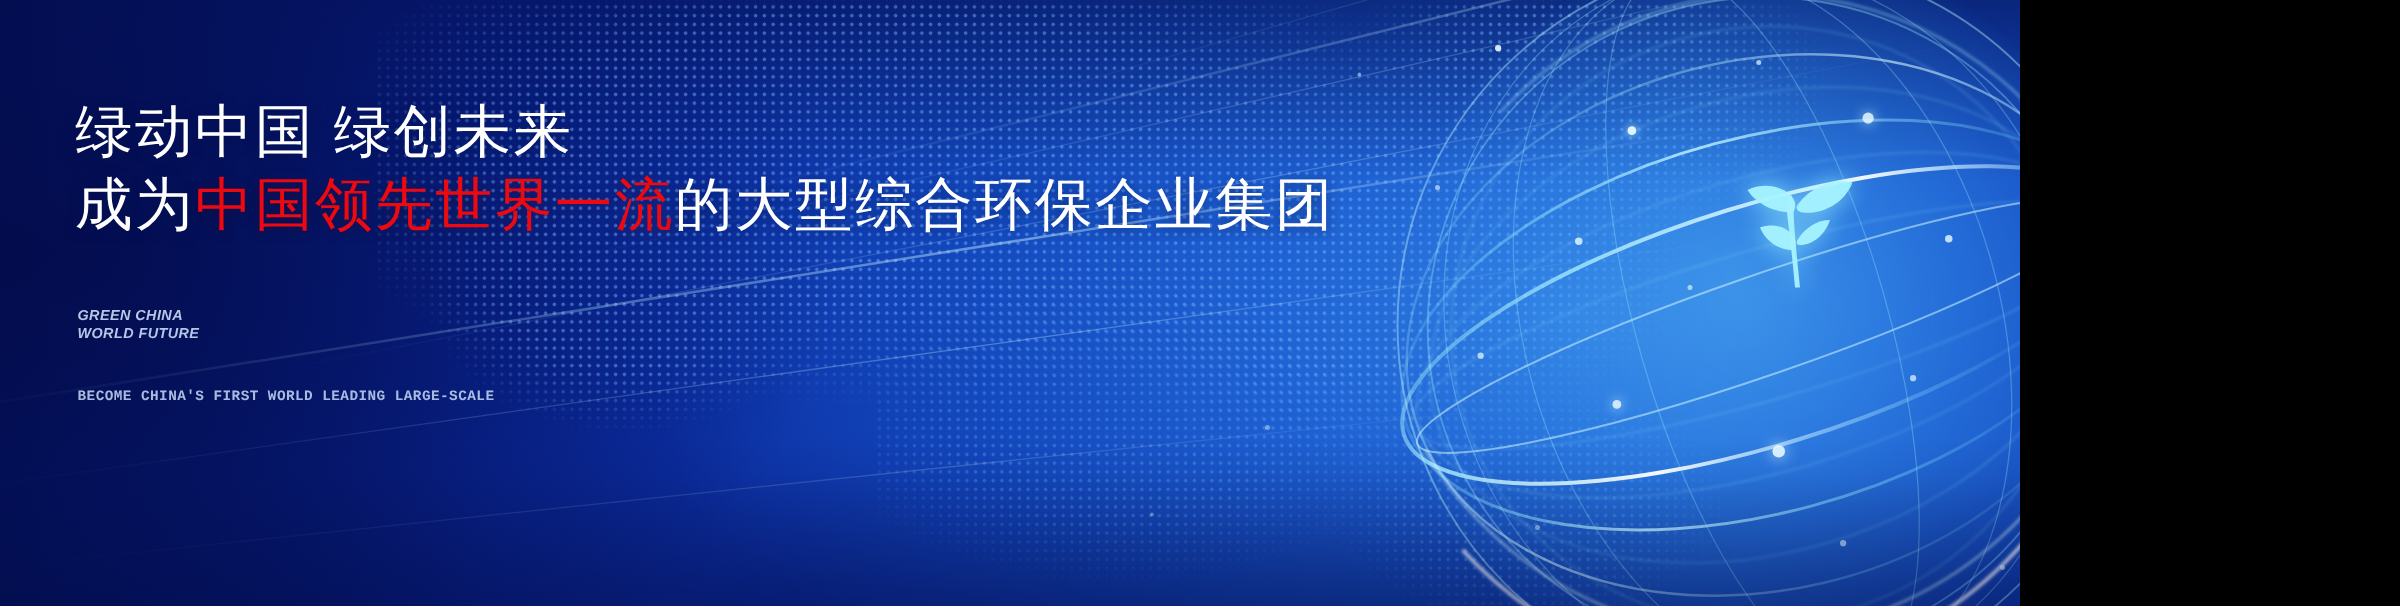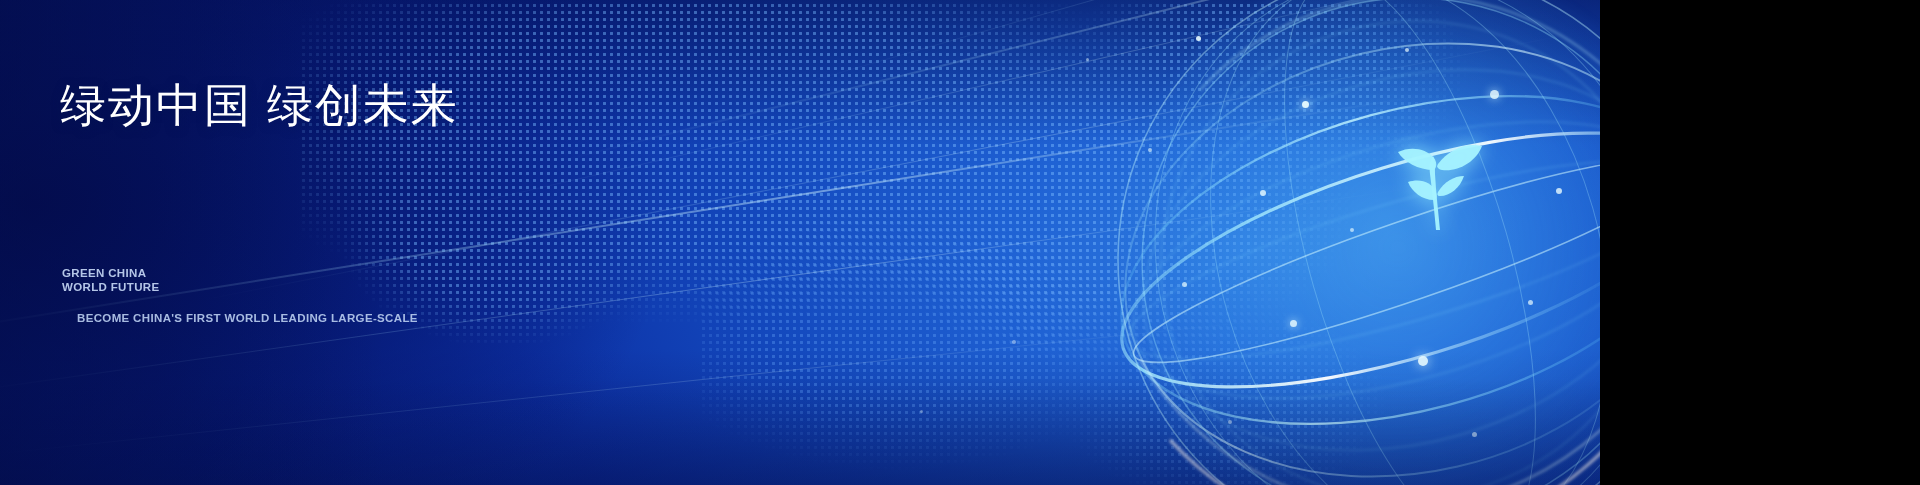--- a/index.html
+++ b/index.html
@@ -10,20 +10,21 @@
   body {
     font-family: "Liberation Sans", sans-serif;
   }
 
   .banner {
     position: relative;
     width: 1600px;
     height: 485px;
     overflow: hidden;
     background: #0a2a9a;
+    padding-left: 16px;
   }
 
   
   .bg-base {
     position: absolute;
     inset: 0;
     background:
       radial-gradient(ellipse 1100px 700px at 78% 52%, #2f7ce0 0%, #1f62d4 22%, #1348bd 45%, #0c2fa3 68%, #071f86 100%),
       linear-gradient(100deg, #07208a 0%, #0a2a9e 30%, #1146b5 60%, #1d63d2 85%, #2a77e0 100%);
   }
@@ -141,38 +142,40 @@
     text-shadow: 0 2px 10px rgba(0,20,80,0.55);
   }
   .headline-2 .hl-red {
     color: #ee0910;
     text-shadow: 0 2px 10px rgba(60,0,10,0.35);
   }
 
   .sub-en {
     position: absolute;
     left: 62px;
-    top: 266px;
+    top: 246px;
     z-index: 20;
     font-size: 11.5px;
     line-height: 14px;
     font-weight: bold;
     letter-spacing: 0.35px;
     color: rgba(196,214,244,0.92);
+    font-style: italic;
   }
   .sub-en-long {
     position: absolute;
-    left: 77px;
+    left: 62px;
     top: 311px;
     z-index: 20;
     font-size: 11.5px;
     line-height: 14px;
     font-weight: bold;
     letter-spacing: 0.35px;
     color: rgba(186,206,240,0.90);
+    font-family: Liberation Mono, monospace;
   }
   .sub-en div, .sub-en-long div { white-space: nowrap; }
 
   
   .vignette {
     position: absolute;
     inset: 0;
     pointer-events: none;
     background:
       linear-gradient(90deg, rgba(2,10,66,0.55) 0%, rgba(2,10,66,0.0) 24%),
@@ -297,20 +300,21 @@
     <div class="dot" style="left:1012px; top:340px; width:4px; height:4px; opacity:.45;"></div>
     <div class="dot" style="left:920px; top:410px; width:3px; height:3px; opacity:.4;"></div>
     <div class="dot" style="left:1472px; top:432px; width:5px; height:5px; opacity:.6;"></div>
     <div class="dot" style="left:1600px; top:452px; width:4px; height:4px; opacity:.55;"></div>
     <div class="dot" style="left:1228px; top:420px; width:4px; height:4px; opacity:.5;"></div>
     <div class="dot" style="left:1740px; top:436px; width:7px; height:7px; opacity:.7;"></div>
   </div>
 
   <div class="text-block">
     <div class="headline-1">绿动中国  绿创未来</div>
+    <div class="headline-2"><span>成为</span><span class="hl-red">中国领先世界一流</span><span>的大型综合环保企业集团</span></div>
   </div>
 
   <div class="sub-en">
     <div>GREEN CHINA</div>
     <div>WORLD FUTURE</div>
   </div>
 
   <div class="sub-en-long">
     <div>BECOME CHINA'S FIRST WORLD LEADING LARGE-SCALE</div>
   </div>

